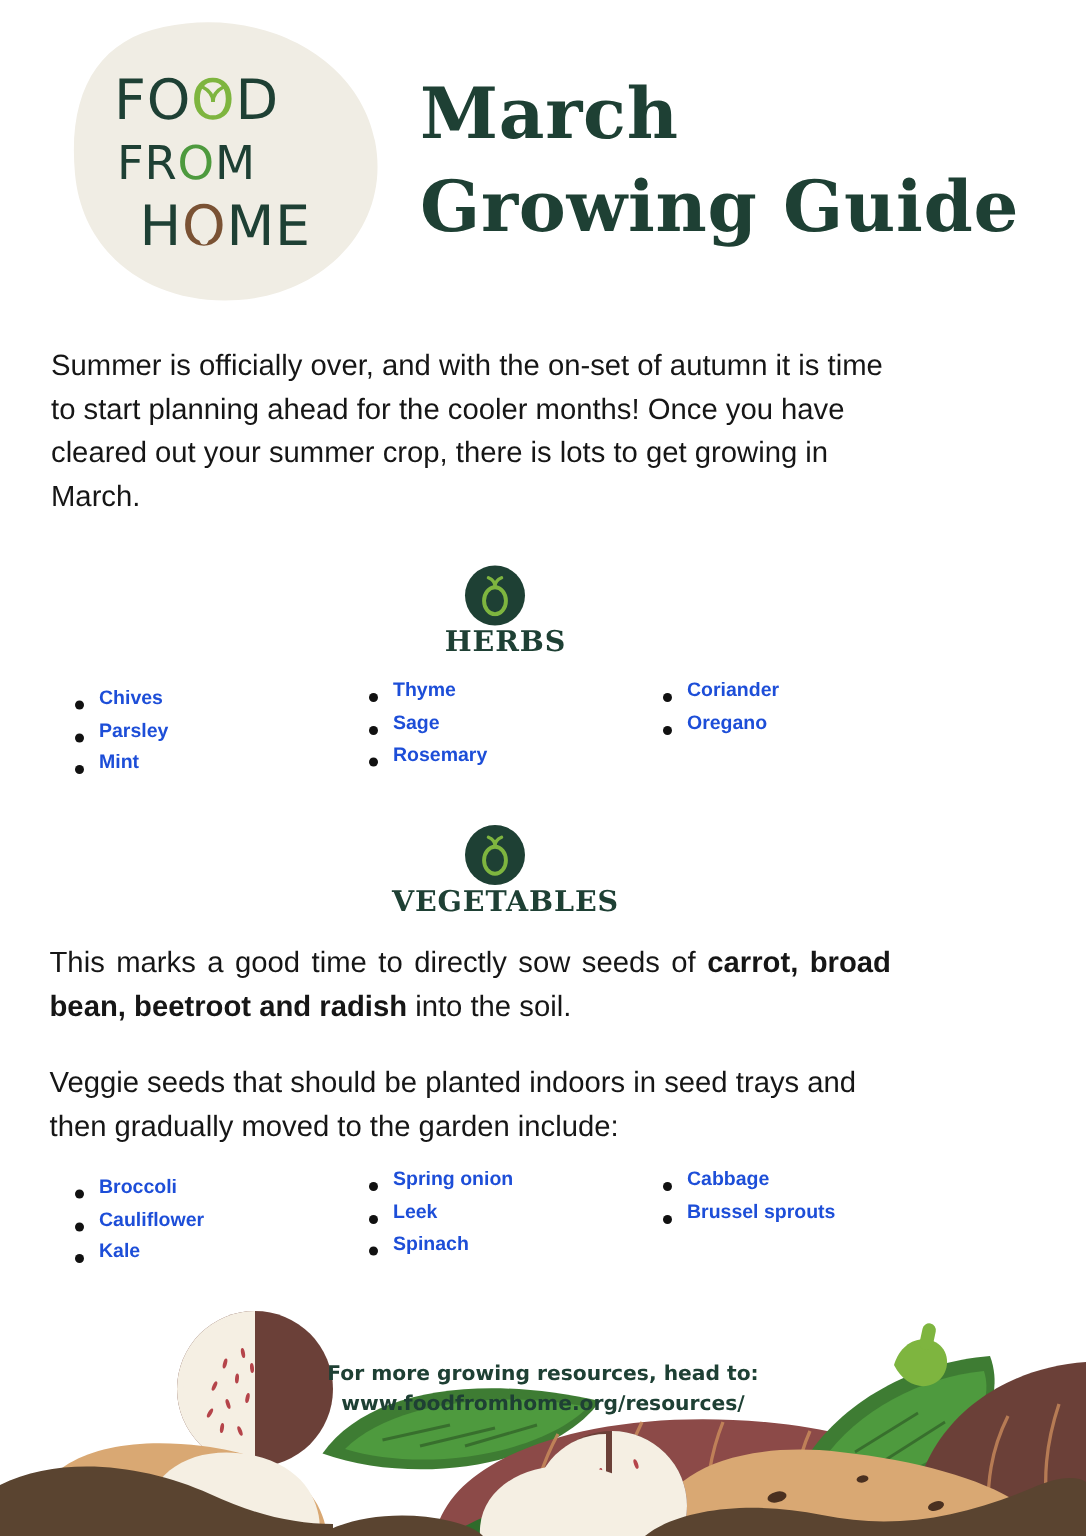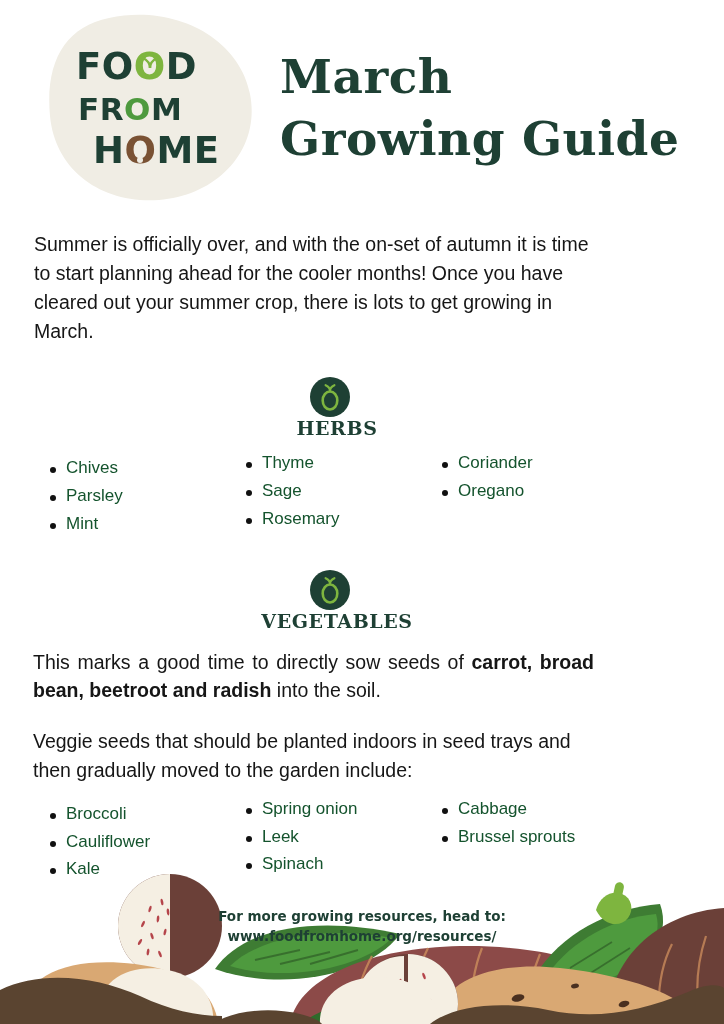--- a/index.html
+++ b/index.html
@@ -32,21 +32,21 @@
 
   .logo-text {
     position: absolute;
     left: 76px;
     top: 48px;
     width: 150px;
     height: 130px;
   }
   .logo-line {
     font-family: "DejaVu Sans", sans-serif;
-    font-weight: bold;
+    font-weight: normal;
     letter-spacing: 0.5px;
     color: #1E4034;
     line-height: 1;
     display: flex;
     align-items: flex-start;
   }
   .logo-line-1 { font-size: 37px; margin-left: 0px; }
   .logo-line-2 { font-size: 31px; margin-top: 9px; margin-left: 2px; }
   .logo-line-3 { font-size: 37px; margin-top: 7px; margin-left: 17px; }
 
@@ -140,23 +140,24 @@
   .col-2 { width: 196px; }
   .col-3 { width: 230px; }
 
   ul.veg-list {
     margin: 0;
     padding: 0 0 0 26px;
     list-style: none;
   }
   ul.veg-list li {
     position: relative;
-    font-size: 17px;
+    font-size: 13px;
     line-height: 1.63;
-    color: #14532d;
+    color: #1d4ed8;
+    font-weight: bold;
   }
   ul.veg-list li::before {
     content: "";
     position: absolute;
     left: -16px;
     top: 13px;
     width: 6px;
     height: 6px;
     border-radius: 50%;
     background: #111;

